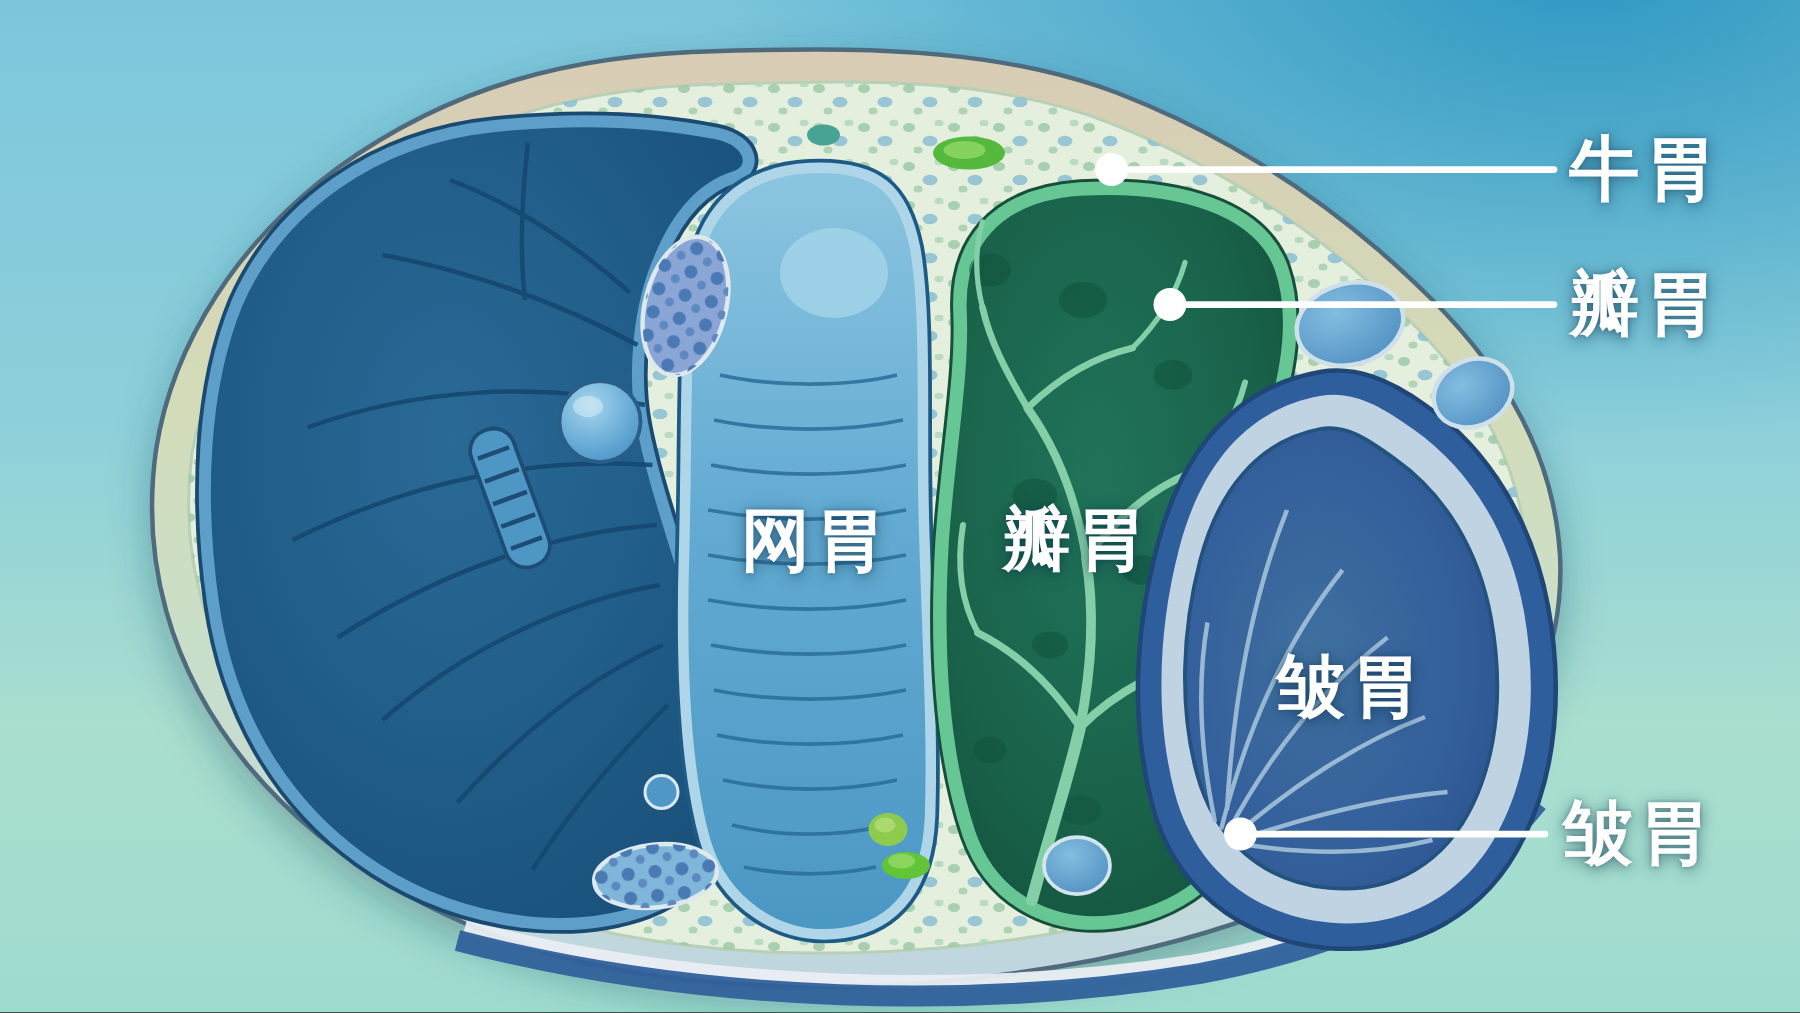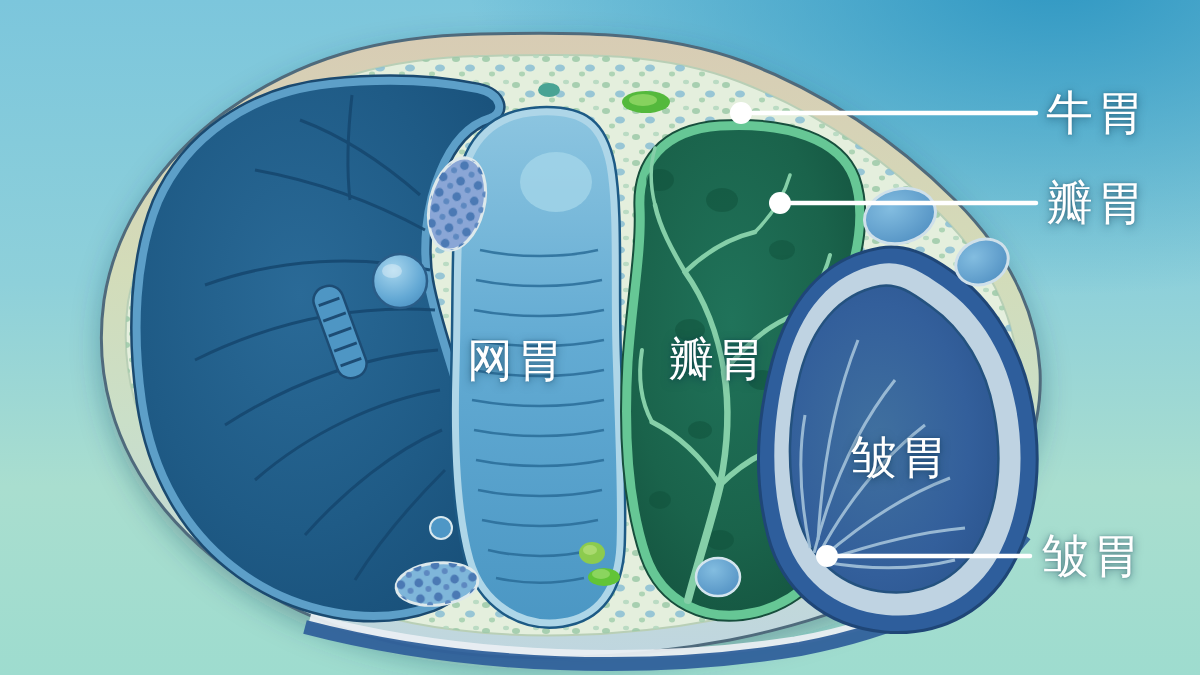--- a/index.html
+++ b/index.html
@@ -5,21 +5,21 @@
   html,body{margin:0;padding:0;background:#222;}
   .stage{
     position:relative;width:1200px;height:675px;overflow:hidden;
     font-family:"Liberation Sans","DejaVu Sans",sans-serif;
     background:
       radial-gradient(ellipse 950px 520px at 88% -4%, #2f97c2 0%, rgba(47,151,194,0) 62%),
       linear-gradient(180deg,#7cc6dc 0%, #8ed0da 42%, #a9decf 72%, #9edccf 100%);
   }
   .stage svg{position:absolute;inset:0;display:block;}
   .lbl{
-    position:absolute;color:#fff;font-weight:400;white-space:nowrap;
+    position:absolute;color:#fff;font-weight:700;white-space:nowrap;
     text-shadow:0 2px 10px rgba(8,48,72,.55),0 0 3px rgba(8,48,72,.35);
     letter-spacing:4px;user-select:none;
   }
   .lbl.inner{font-size:46px;transform:translate(-50%,-50%);}
   .lbl.callout{font-size:47px;transform:translateY(-50%);}
 </style>
 </head>
 <body>
 
 <div class="stage">
@@ -257,20 +257,20 @@
       <line x1="791" y1="203" x2="1036" y2="203"></line>
       <line x1="838" y1="556" x2="1030" y2="556"></line>
     </g>
     <g fill="#ffffff">
       <circle cx="741" cy="113" r="11"></circle>
       <circle cx="780" cy="203" r="11"></circle>
       <circle cx="827" cy="556" r="11"></circle>
     </g>
   </svg>
 
-  <div class="lbl inner" style="left:517px;top:361px">网胃</div>
+  <div class="lbl inner" style="left:544px;top:361px">网胃</div>
   <div class="lbl inner" style="left:718px;top:360px">瓣胃</div>
   <div class="lbl inner" style="left:901px;top:458px">皱胃</div>
 
   <div class="lbl callout" style="left:1046px;top:113px">牛胃</div>
   <div class="lbl callout" style="left:1046px;top:203px">瓣胃</div>
   <div class="lbl callout" style="left:1042px;top:556px">皱胃</div>
 </div>
 
 </body></html>

